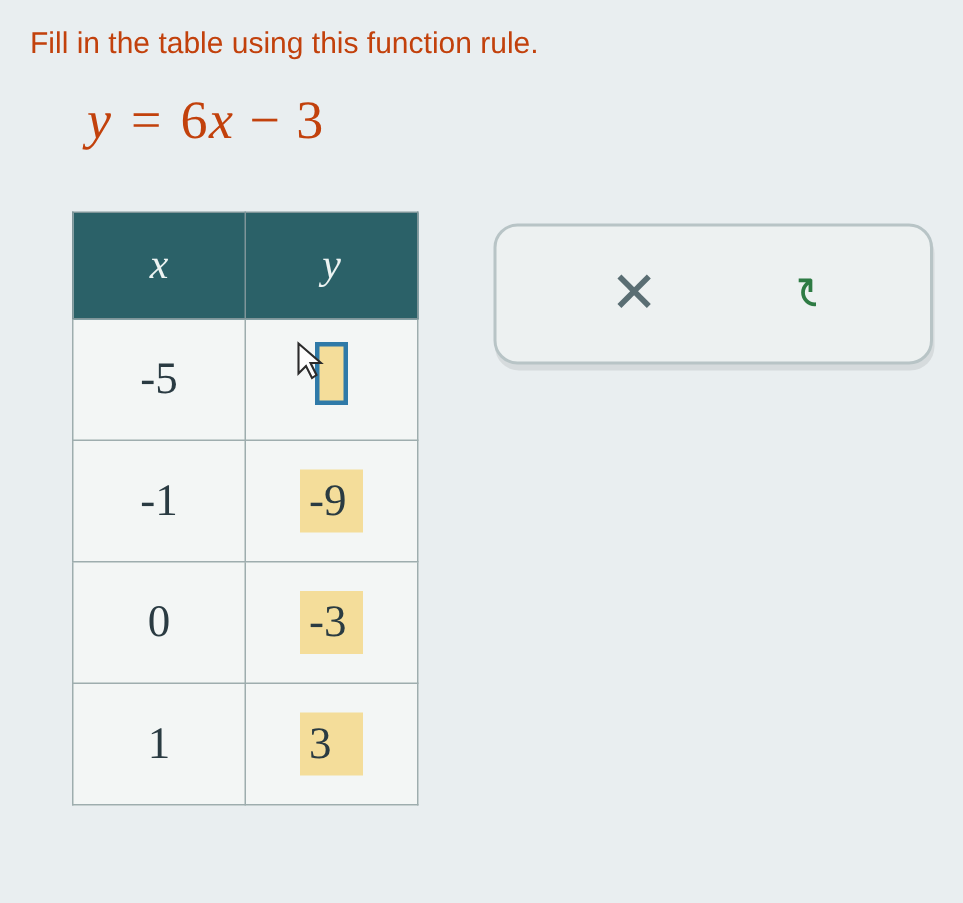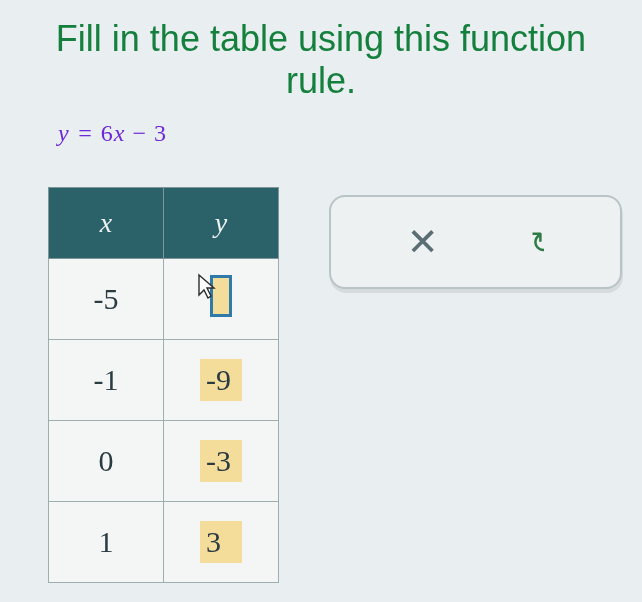--- a/index.html
+++ b/index.html
@@ -6,30 +6,29 @@
     margin: 0;
     padding: 18px 20px;
     font-family: Arial, Helvetica, sans-serif;
     background: #e9eef0;
     width: 642px;
     height: 602px;
     box-sizing: border-box;
     color: #2a3b42;
   }
   .instruction {
-    font-size: 36px;
-    color: #15803d;
+    font-size: 20px;
+    color: #c2410c;
     margin-bottom: 18px;
-    text-align: center;
   }
   .formula {
     font-family: 'Times New Roman', Times, serif;
     font-style: italic;
-    font-size: 24px;
-    color: #6d28d9;
+    font-size: 36px;
+    color: #c2410c;
     margin: 6px 0 40px 38px;
     letter-spacing: 1px;
   }
   .formula .num { font-style: normal; }
   .row-wrap {
     display: flex;
     align-items: flex-start;
     gap: 50px;
   }
   table.func {

